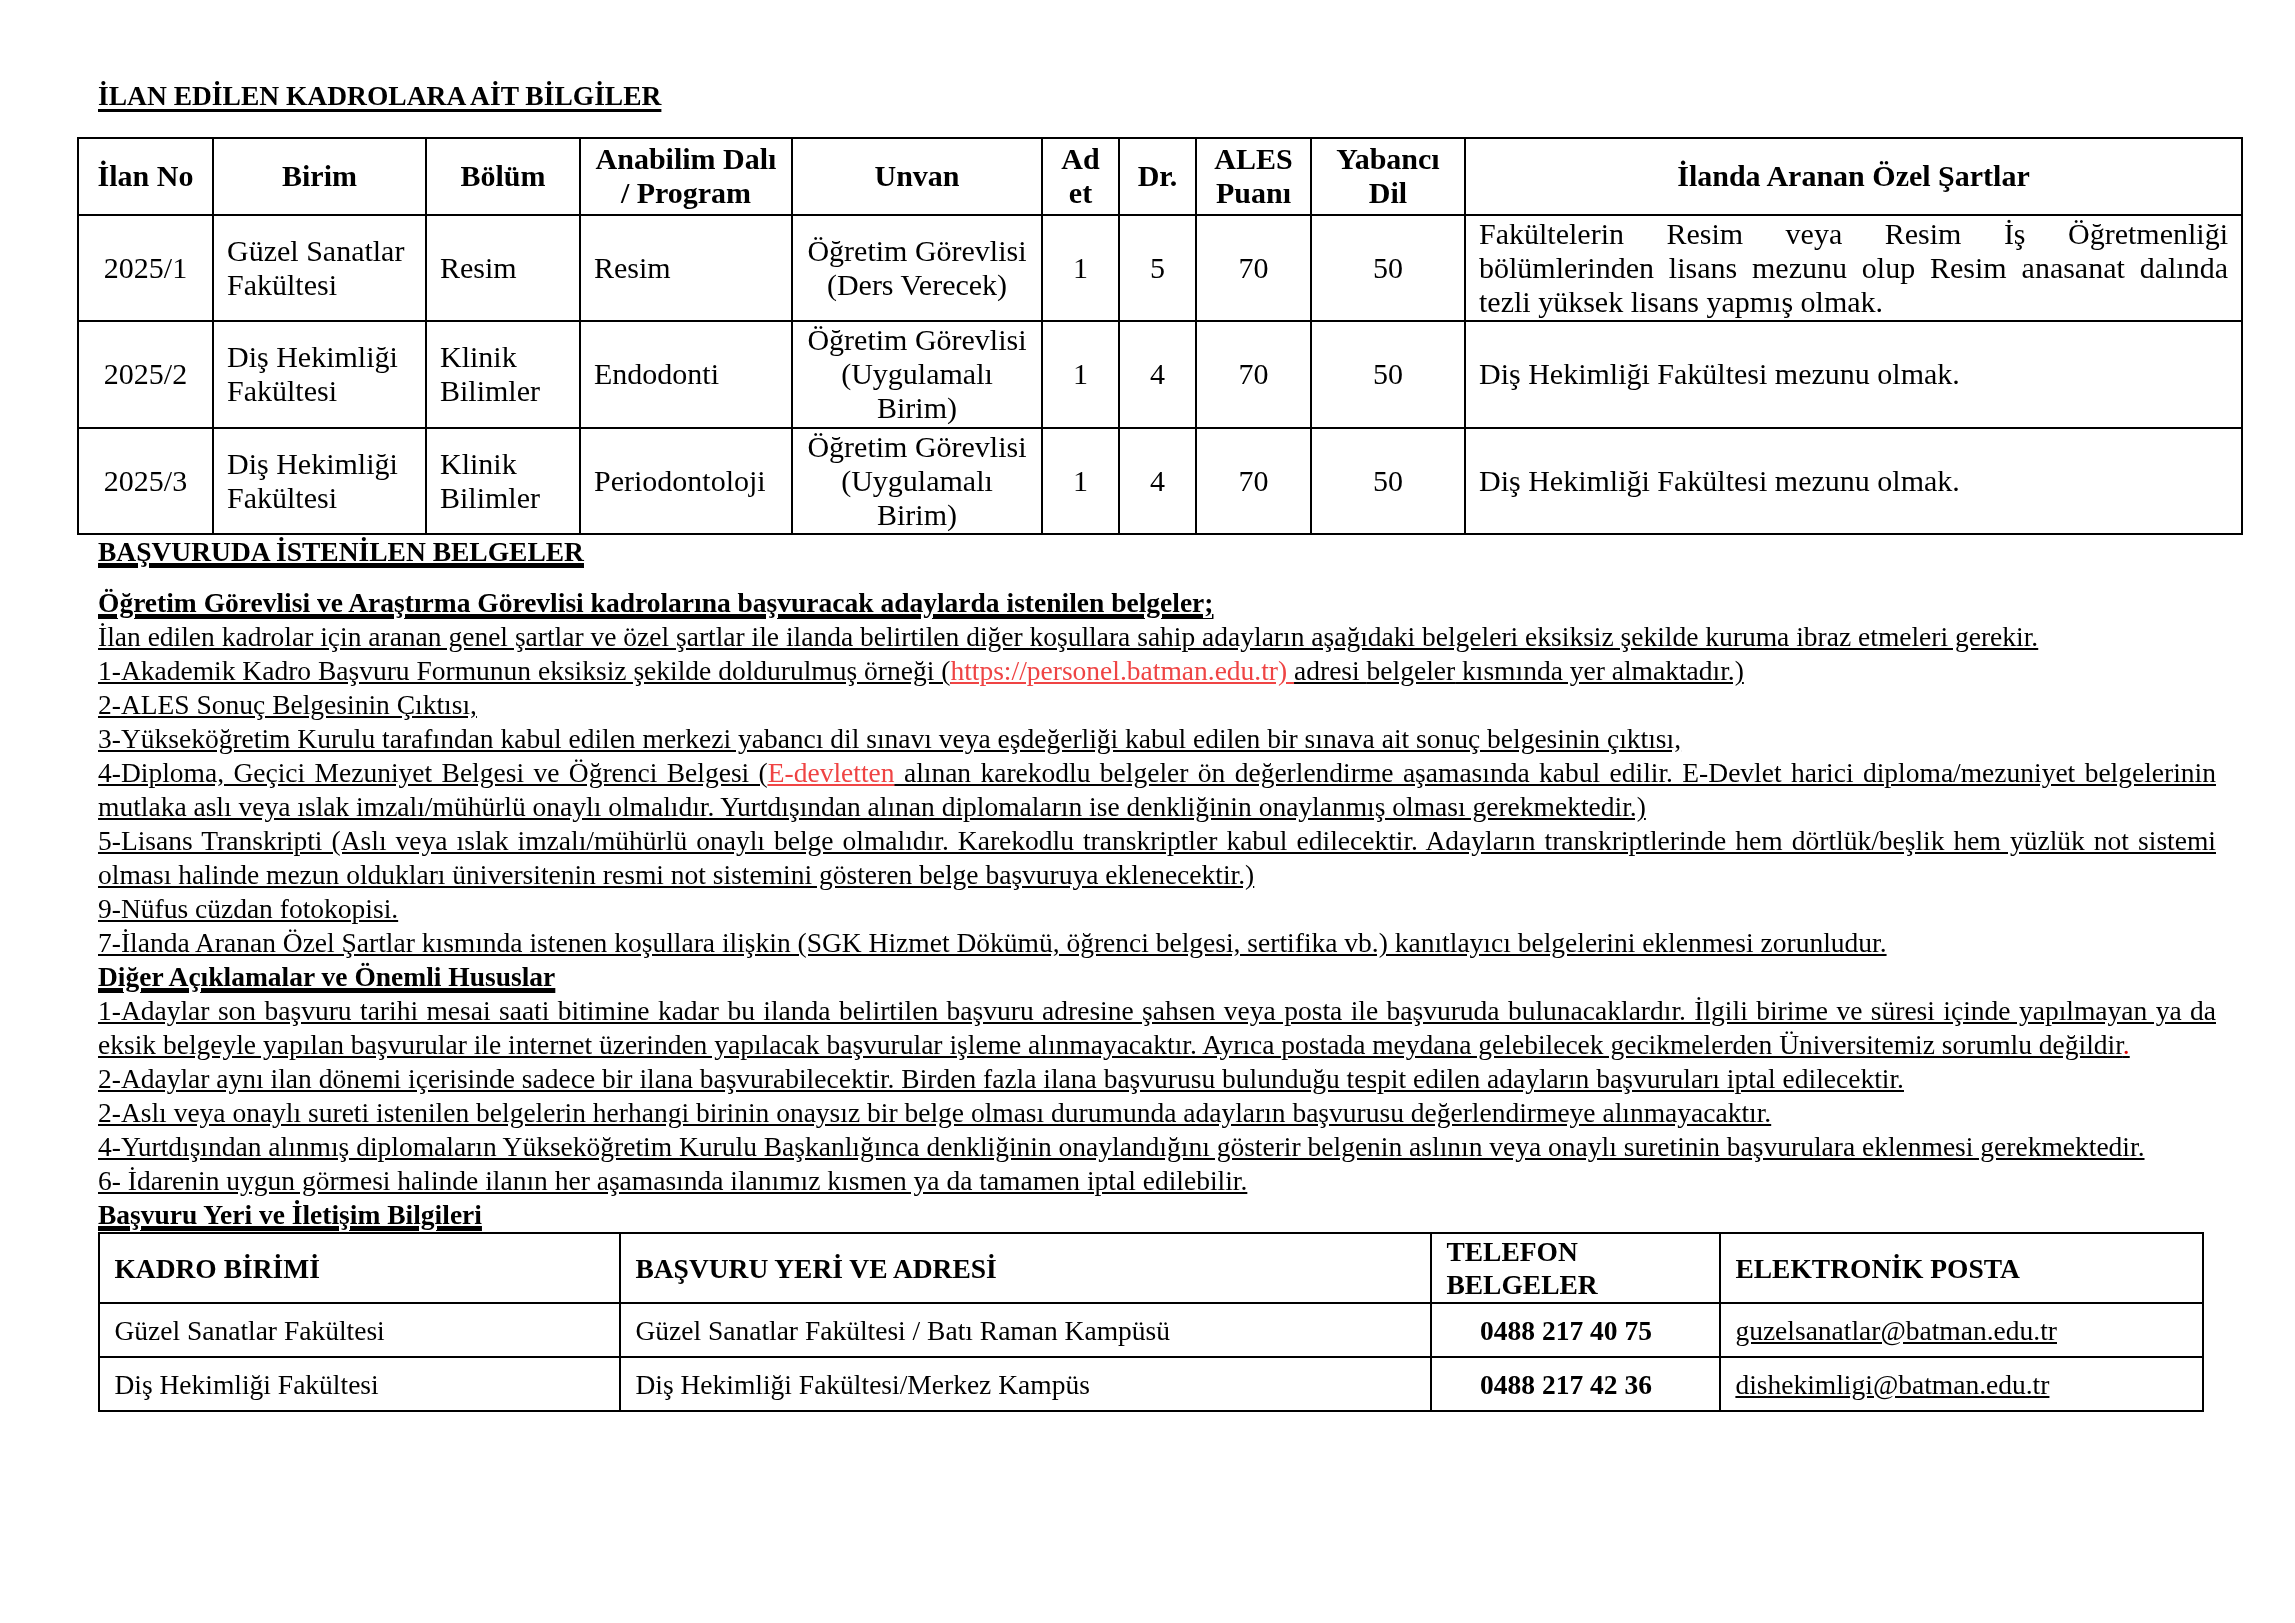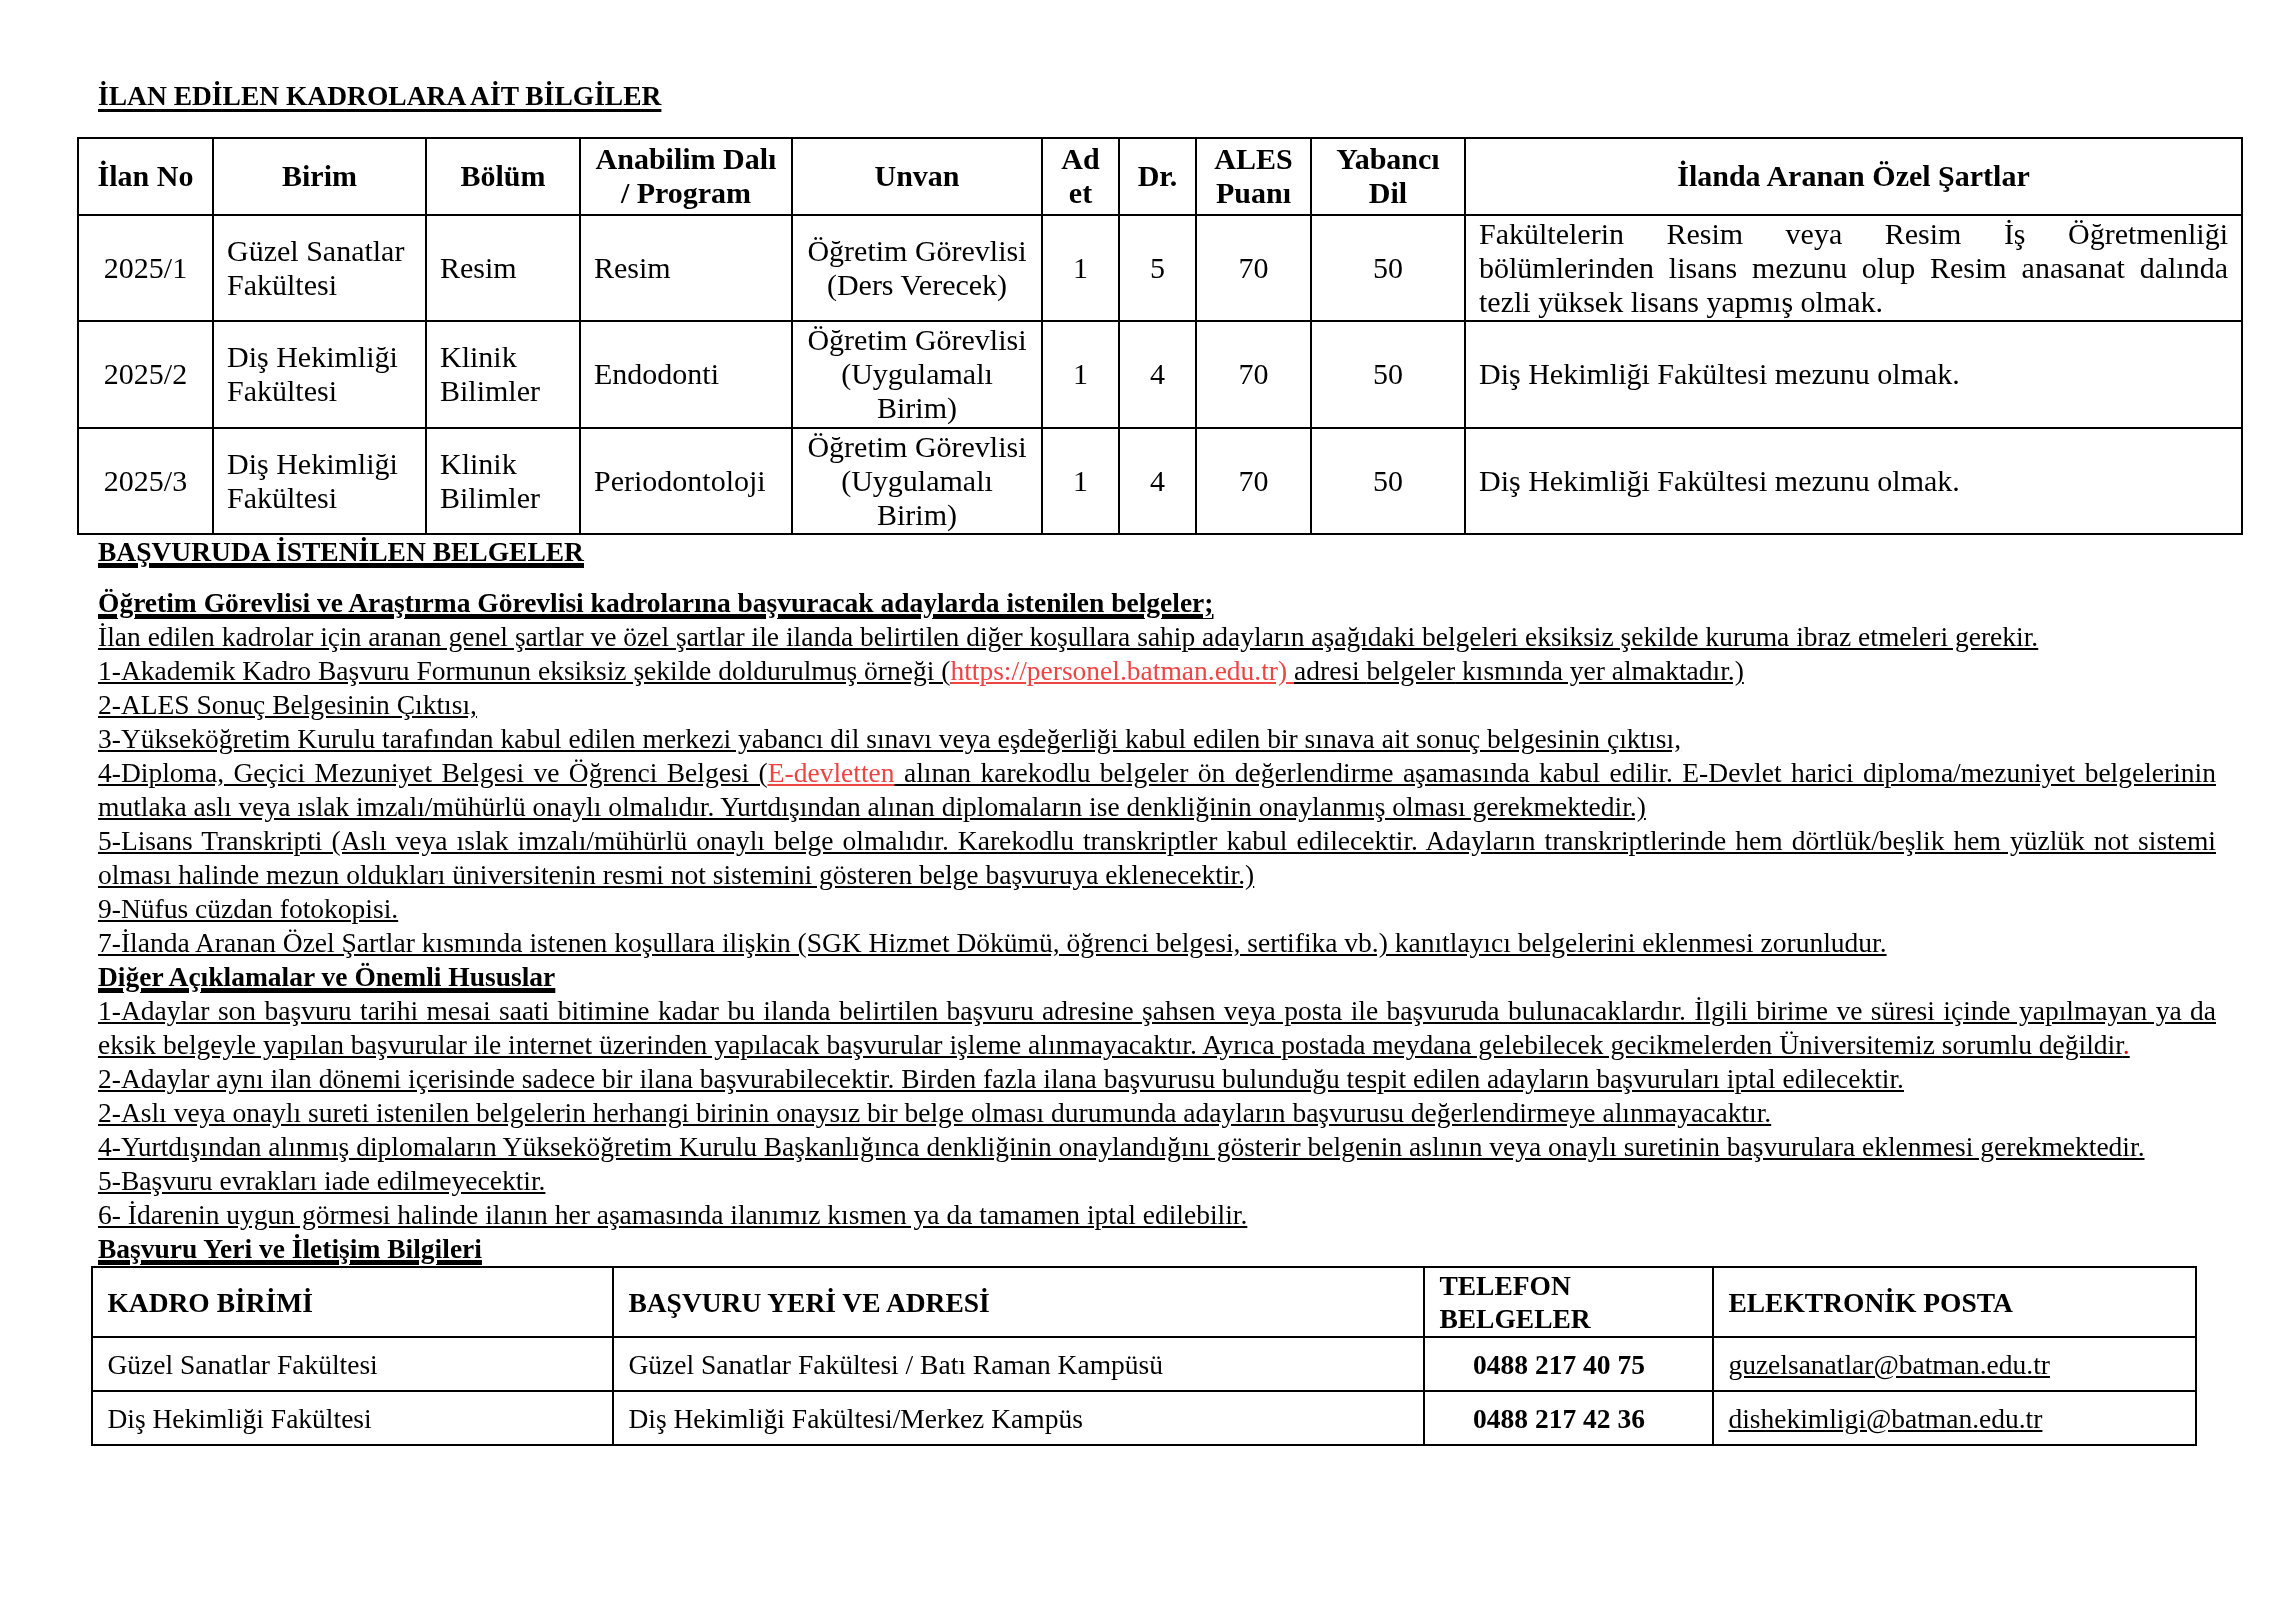--- a/index.html
+++ b/index.html
@@ -25,21 +25,21 @@
   td.l { text-align: left; }
   td.j { text-align: justify; text-align-last: left; }
   .sec { margin-left: 21px; font-size: 27.5px; line-height: 34px; width: 2118px; }
   .sec .bold-u { font-weight: bold; text-decoration: underline; text-decoration-thickness: 2.6px; text-underline-offset: 3.9px; }
   .sec p { margin: 0; text-align: justify; text-decoration: underline; }
   .sec .gap { height: 17px; }
   a.link { color: #ef4444; text-decoration: underline; }
   .u { text-decoration: underline; }
   .red { color: #e00000; }
   table.contact {
-    border-collapse: collapse; width: 2106px; margin-left: 14px;
+    border-collapse: collapse; width: 2106px; margin-left: 21px;
     font-size: 27.5px; line-height: 33px;
   }
   table.contact th, table.contact td { border: 2px solid #000; padding: 0 14.4px; text-align: left; vertical-align: middle; }
   table.contact th { font-weight: bold; height: 68px; }
   table.contact td { height: 52px; }
   table.contact td.phone { padding-left: 48px; font-weight: bold; }
   .email { text-decoration: underline; color: #000; }
 </style>
 </head>
 <body>
@@ -125,21 +125,20 @@
     <p><span>4-Diploma, Geçici Mezuniyet Belgesi ve Öğrenci Belgesi (</span><a class="link">E-devletten</a><span> alınan karekodlu belgeler ön değerlendirme aşamasında kabul edilir. E-Devlet harici diploma/mezuniyet belgelerinin mutlaka aslı veya ıslak imzalı/mühürlü onaylı olmalıdır. Yurtdışından alınan diplomaların ise denkliğinin onaylanmış olması gerekmektedir.)</span></p>
     <p>5-Lisans Transkripti (Aslı veya ıslak imzalı/mühürlü onaylı belge olmalıdır. Karekodlu transkriptler kabul edilecektir. Adayların transkriptlerinde hem dörtlük/beşlik hem yüzlük not sistemi olması halinde mezun oldukları üniversitenin resmi not sistemini gösteren belge başvuruya eklenecektir.)</p>
     <p>9-Nüfus cüzdan fotokopisi.</p>
     <p>7-İlanda Aranan Özel Şartlar kısmında istenen koşullara ilişkin (SGK Hizmet Dökümü, öğrenci belgesi, sertifika vb.) kanıtlayıcı belgelerini eklenmesi zorunludur.</p>
 
     <p><span class="bold-u">Diğer Açıklamalar ve Önemli Hususlar</span></p>
     <p><span>1-Adaylar son başvuru tarihi mesai saati bitimine kadar bu ilanda belirtilen başvuru adresine şahsen veya posta ile başvuruda bulunacaklardır. İlgili birime ve süresi içinde yapılmayan ya da eksik belgeyle yapılan başvurular ile internet üzerinden yapılacak başvurular işleme alınmayacaktır. Ayrıca postada meydana gelebilecek gecikmelerden Üniversitemiz sorumlu değildir</span><span class="red">.</span></p>
     <p>2-Adaylar aynı ilan dönemi içerisinde sadece bir ilana başvurabilecektir. Birden fazla ilana başvurusu bulunduğu tespit edilen adayların başvuruları iptal edilecektir.</p>
     <p>2-Aslı veya onaylı sureti istenilen belgelerin herhangi birinin onaysız bir belge olması durumunda adayların başvurusu değerlendirmeye alınmayacaktır.</p>
     <p>4-Yurtdışından alınmış diplomaların Yükseköğretim Kurulu Başkanlığınca denkliğinin onaylandığını gösterir belgenin aslının veya onaylı suretinin başvurulara eklenmesi gerekmektedir.</p>
-    <p>5-Başvuru evrakları iade edilmeyecektir.</p>
     <p>6- İdarenin uygun görmesi halinde ilanın her aşamasında ilanımız kısmen ya da tamamen iptal edilebilir.</p>
 
     <p><span class="bold-u">Başvuru Yeri ve İletişim Bilgileri</span></p>
   </div>
 
   <table class="contact">
     <colgroup>
         <col style="width:521px">
         <col style="width:811px">
         <col style="width:289px">

